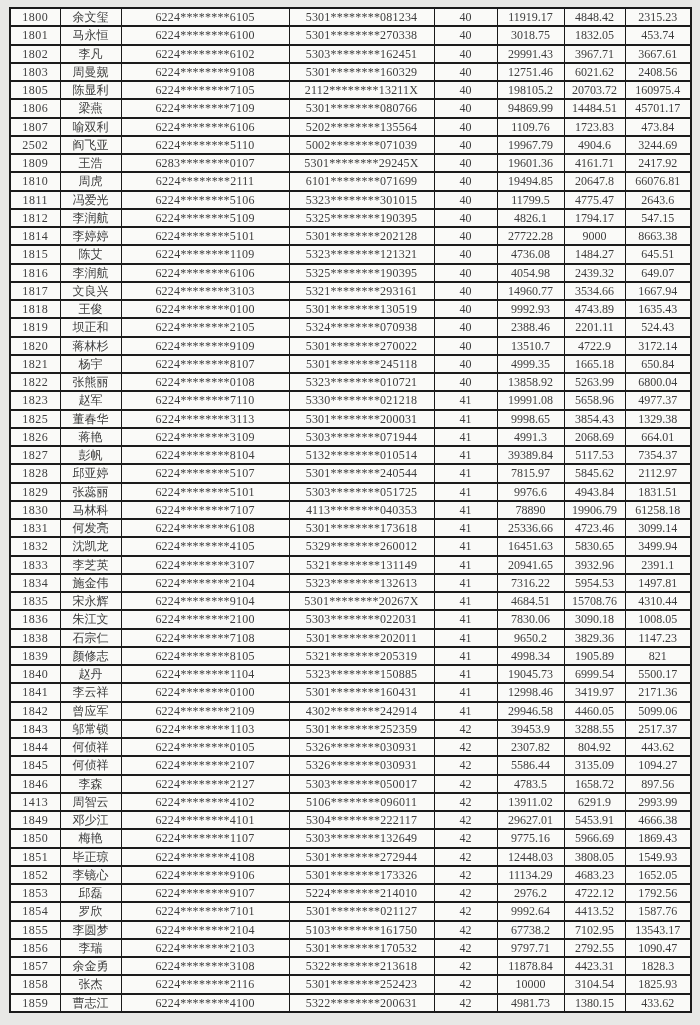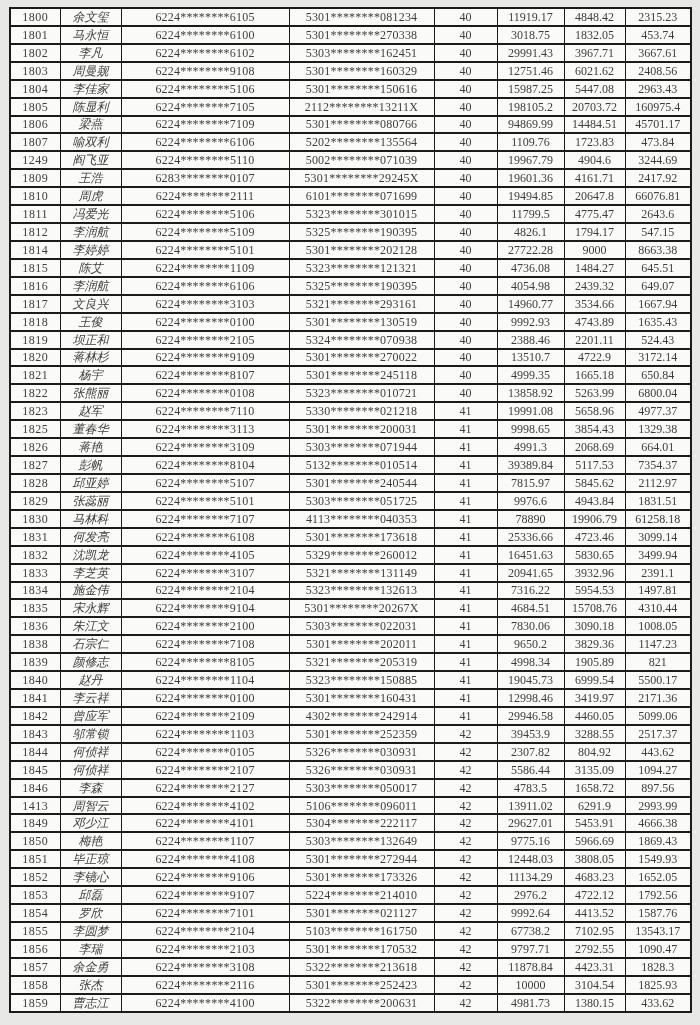--- a/index.html
+++ b/index.html
@@ -37,21 +37,21 @@
     line-height: 1;
     color: #3d3d3d;
     white-space: nowrap;
     overflow: hidden;
     font-family: "Liberation Serif", "DejaVu Serif", serif;
   }
   table.ledger {
     border: 2px solid #1b1b1b;
   }
   td.c-seq   { letter-spacing: 0.5px; }
-  td.c-name  { font-size: 12.5px; font-style: italic; }
+  td.c-name  { font-size: 12.5px; }
   td.c-card, td.c-id { letter-spacing: 0.2px; }
 </style>
 </head>
 <body>
 
 <div class="page">
   <table class="ledger">
     <colgroup>
       <col style="width:50px">
       <col style="width:61px">
@@ -97,30 +97,20 @@
           <td class="c-seq">1803</td>
           <td class="c-name">周曼觌</td>
           <td class="c-card">6224********9108</td>
           <td class="c-id">5301********160329</td>
           <td class="c-batch">40</td>
           <td class="c-amount">12751.46</td>
           <td class="c-amount">6021.62</td>
           <td class="c-amount">2408.56</td>
         </tr>
         <tr>
-          <td class="c-seq">1804</td>
-          <td class="c-name">李佳家</td>
-          <td class="c-card">6224********5106</td>
-          <td class="c-id">5301********150616</td>
-          <td class="c-batch">40</td>
-          <td class="c-amount">15987.25</td>
-          <td class="c-amount">5447.08</td>
-          <td class="c-amount">2963.43</td>
-        </tr>
-        <tr>
           <td class="c-seq">1805</td>
           <td class="c-name">陈显利</td>
           <td class="c-card">6224********7105</td>
           <td class="c-id">2112********13211X</td>
           <td class="c-batch">40</td>
           <td class="c-amount">198105.2</td>
           <td class="c-amount">20703.72</td>
           <td class="c-amount">160975.4</td>
         </tr>
         <tr>
@@ -137,21 +127,21 @@
           <td class="c-seq">1807</td>
           <td class="c-name">喻双利</td>
           <td class="c-card">6224********6106</td>
           <td class="c-id">5202********135564</td>
           <td class="c-batch">40</td>
           <td class="c-amount">1109.76</td>
           <td class="c-amount">1723.83</td>
           <td class="c-amount">473.84</td>
         </tr>
         <tr>
-          <td class="c-seq">1249</td>
+          <td class="c-seq">2502</td>
           <td class="c-name">阎飞亚</td>
           <td class="c-card">6224********5110</td>
           <td class="c-id">5002********071039</td>
           <td class="c-batch">40</td>
           <td class="c-amount">19967.79</td>
           <td class="c-amount">4904.6</td>
           <td class="c-amount">3244.69</td>
         </tr>
         <tr>
           <td class="c-seq">1809</td>

